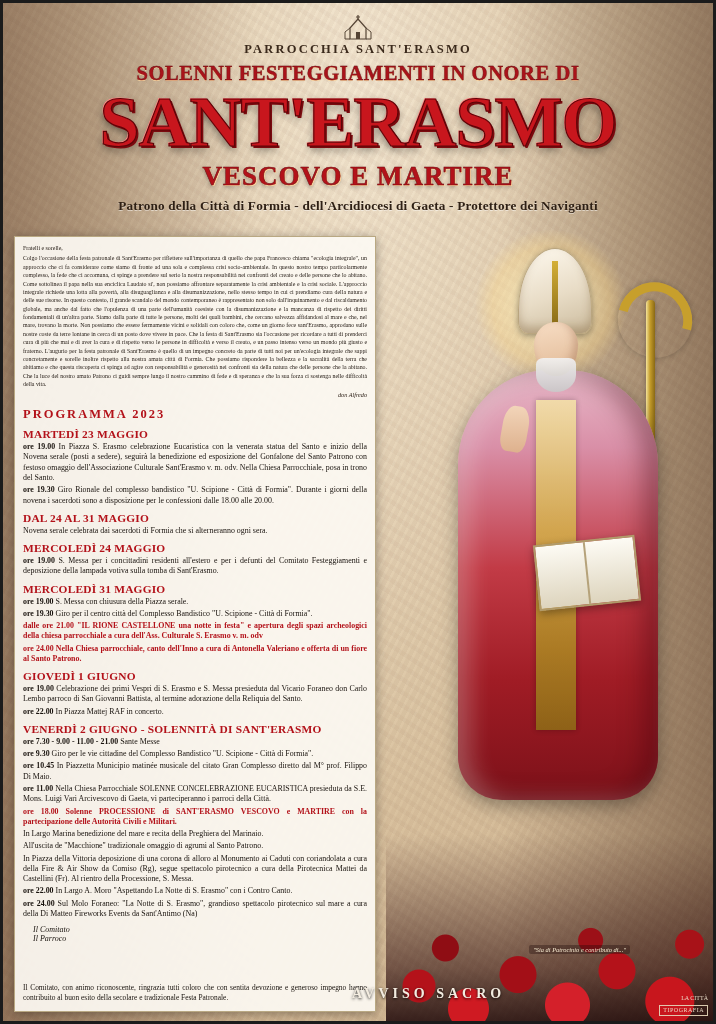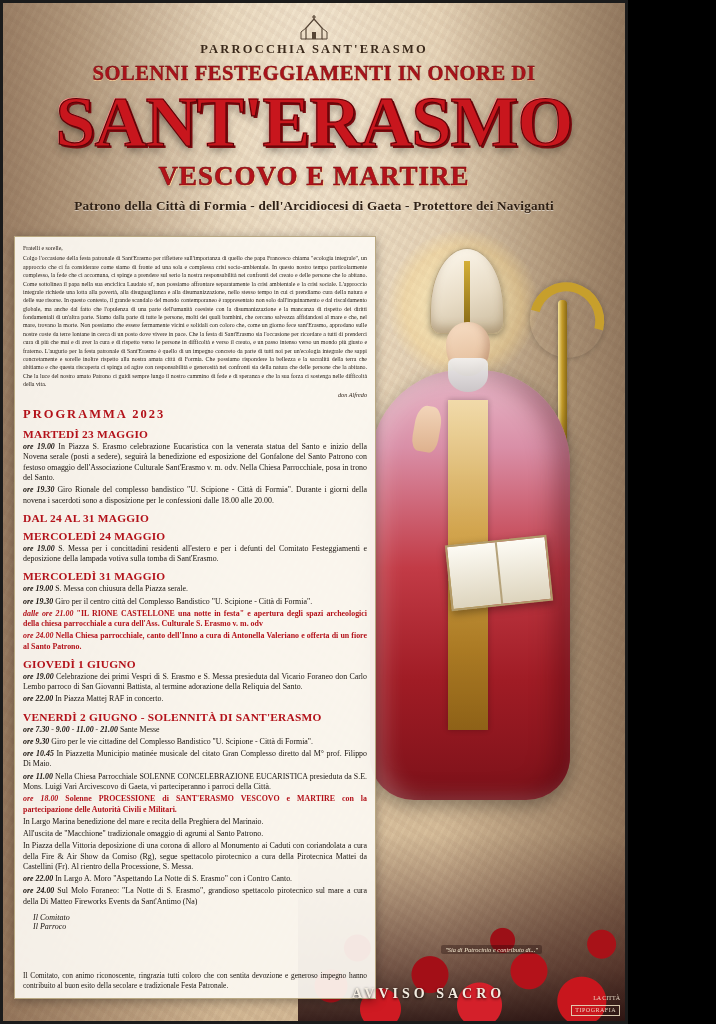--- a/index.html
+++ b/index.html
@@ -5,21 +5,21 @@
   html, body {
     margin: 0;
     padding: 0;
     background: #000;
   }
   body {
     font-family: "Liberation Sans", sans-serif;
   }
   .poster {
     position: relative;
-    width: 628px;
+    width: 716px;
     height: 1024px;
     overflow: hidden;
     background:
       radial-gradient(ellipse at 50% 8%, #f3e7d2 0%, #e7d6bb 28%, #d9c2a0 55%, #c9ab87 100%);
   }
   
   .bg-texture {
     position: absolute;
     inset: 0;
     background:
@@ -289,21 +289,20 @@
   }
   .entry {
     font-family: "Liberation Serif", serif;
     font-size: 7.9px;
     line-height: 1.3;
     color: #18120d;
     margin-bottom: 2px;
     text-align: justify;
   }
   .entry .ora {
-    font-style: italic;
     font-weight: bold;
   }
   .red { color: #b3121a; }
   .bold { font-weight: bold; }
   .note-italic {
     font-style: italic;
     font-size: 7.4px;
     color: #7a1016;
   }
   .signature-row {
@@ -425,20 +424,21 @@
       <span class="sign">don Alfredo</span>
     </div>
 
     <div class="programma">PROGRAMMA 2023</div>
 
     <div id="schedule-root">
         <div class="day red" style="color: rgb(179, 18, 26);">MARTEDÌ 23 MAGGIO</div>
         <div class="entry"><span class="ora">ore 19.00</span><span> In Piazza S. Erasmo celebrazione Eucaristica con la venerata statua del Santo e inizio della Novena serale (posti a sedere), seguirà la benedizione ed esposizione del Gonfalone del Santo Patrono con festoso omaggio dell'Associazione Culturale Sant'Erasmo v. m. odv. Nella Chiesa Parrocchiale, posa in trono del Santo.</span></div>
         <div class="entry"><span class="ora">ore 19.30</span><span> Giro Rionale del complesso bandistico "U. Scipione - Città di Formia". Durante i giorni della novena i sacerdoti sono a disposizione per le confessioni dalle 18.00 alle 20.00.</span></div>
         <div class="day red" style="color: rgb(179, 18, 26);">DAL 24 AL 31 MAGGIO</div>
+        <div class="entry"><span>Novena serale celebrata dai sacerdoti di Formia che si alterneranno ogni sera.</span></div>
         <div class="day red" style="color: rgb(179, 18, 26);">MERCOLEDÌ 24 MAGGIO</div>
         <div class="entry"><span class="ora">ore 19.00</span><span> S. Messa per i concittadini residenti all'estero e per i defunti del Comitato Festeggiamenti e deposizione della lampada votiva sulla tomba di Sant'Erasmo.</span></div>
         <div class="day red" style="color: rgb(179, 18, 26);">MERCOLEDÌ 31 MAGGIO</div>
         <div class="entry"><span class="ora">ore 19.00</span><span> S. Messa con chiusura della Piazza serale.</span></div>
         <div class="entry"><span class="ora">ore 19.30</span><span> Giro per il centro città del Complesso Bandistico "U. Scipione - Città di Formia".</span></div>
         <div class="entry"><span class="ora red">dalle ore 21.00</span><span class="red bold"> "IL RIONE CASTELLONE una notte in festa" e apertura degli spazi archeologici della chiesa parrocchiale a cura dell'Ass. Culturale S. Erasmo v. m. odv</span></div>
         <div class="entry"><span class="ora red">ore 24.00</span><span class="red bold"> Nella Chiesa parrocchiale, canto dell'Inno a cura di Antonella Valeriano e offerta di un fiore al Santo Patrono.</span></div>
         <div class="day red" style="color: rgb(179, 18, 26);">GIOVEDÌ 1 GIUGNO</div>
         <div class="entry"><span class="ora">ore 19.00</span><span> Celebrazione dei primi Vespri di S. Erasmo e S. Messa presieduta dal Vicario Foraneo don Carlo Lembo parroco di San Giovanni Battista, al termine adorazione della Reliquia del Santo.</span></div>
         <div class="entry"><span class="ora">ore 22.00</span><span> In Piazza Mattej RAF in concerto.</span></div>

